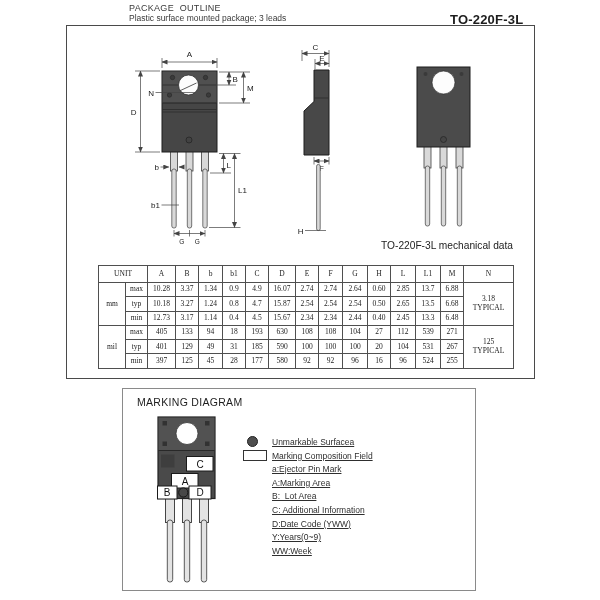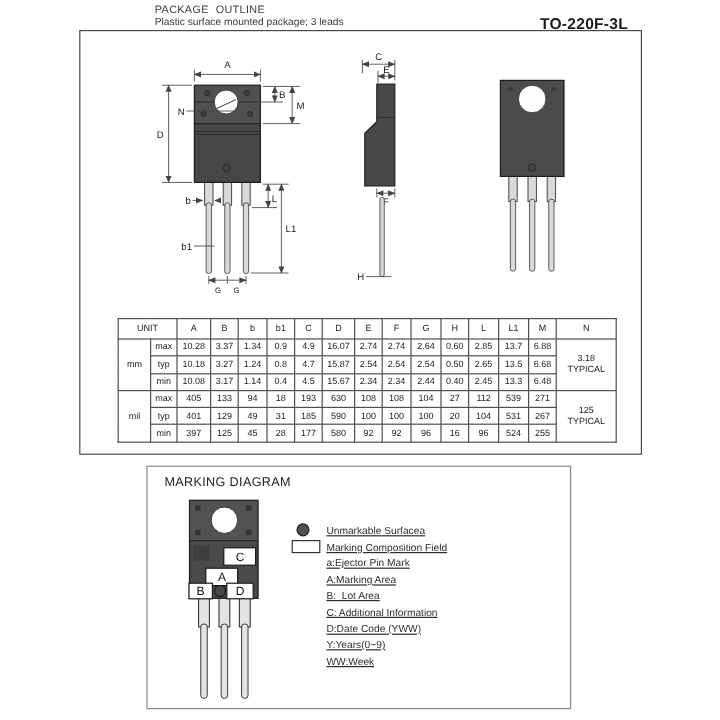--- a/index.html
+++ b/index.html
@@ -23,21 +23,21 @@
   .dlab{font-size:8px;}
   .glab{font-size:6.5px;}
   .dim{stroke:#444;stroke-width:.7;fill:none;}
   .thin{stroke:#2b2b2b;stroke-width:.8;}
   .mlab{font-size:10px;fill:#111;}
 
   #mech-caption{left:363px;top:240px;width:150px;text-align:right;font-size:10.2px;color:#222;}
 
   
   #dim-table-wrap{left:98px;top:265px;}
-  table{border-collapse:collapse;table-layout:fixed;width:415px;border:1.2px solid #3d3d3d;}
+  table{border-collapse:collapse;table-layout:fixed;width:415px;border:1.2px solid #3d3d3d;font-family:Liberation Serif, serif;}
   th,td{border:1px solid #4f4f4f;text-align:center;vertical-align:middle;
     font-size:7.5px;font-weight:normal;color:#222;padding:0;line-height:1.15;}
   thead tr{height:17px;}
   tbody tr{height:14.3px;}
 
   
   #marking-title{left:137px;top:396px;font-size:10.5px;font-weight:normal;color:#1d1d1d;letter-spacing:.3px;}
   .legend-line{left:272px;font-size:8.5px;color:#2e2e2e;white-space:pre;text-decoration:underline;}
   #legend-circle{left:247px;top:436px;width:11px;height:11px;border-radius:50%;
     background:#4f4f4f;border:1.2px solid #222;box-sizing:border-box;}
@@ -163,20 +163,21 @@
         <rect x="457.3" y="166" width="4.4" height="60" rx="2" fill="#d9d9d9" stroke="#3f3f3f" stroke-width=".7"></rect>
       </g>
       <rect x="417" y="67" width="53" height="80" fill="#4b4b4b" stroke="#1c1c1c" stroke-width="1"></rect>
       <circle cx="443.5" cy="82.5" r="11.5" fill="#fdfdfd" stroke="#2a2a2a" stroke-width=".7"></circle>
       <circle cx="425.5" cy="74" r="2" fill="#3a3a3a"></circle>
       <circle cx="461.5" cy="74" r="2" fill="#3a3a3a"></circle>
       <circle cx="443.5" cy="139.5" r="3" fill="#454545" stroke="#262626" stroke-width=".8"></circle>
     </g>
   </svg>
 
+  <div class="abs" id="mech-caption">TO-220F-3L mechanical data</div>
 
   <div class="abs" id="dim-table-wrap">
     <table>
         <colgroup>
           <col style="width: 27px;">
           <col style="width: 22px;">
           <col style="width: 28px;">
           <col style="width: 23px;">
           <col style="width: 24px;">
           <col style="width: 23px;">
@@ -243,21 +244,21 @@
             <td>2.54</td>
             <td>2.54</td>
             <td>2.54</td>
             <td>0.50</td>
             <td>2.65</td>
             <td>13.5</td>
             <td>6.68</td>
           </tr>
           <tr>
             <td>min</td>
-            <td>10.08</td>
+            <td>12.73</td>
             <td>3.17</td>
             <td>1.14</td>
             <td>0.4</td>
             <td>4.5</td>
             <td>15.67</td>
             <td>2.34</td>
             <td>2.34</td>
             <td>2.44</td>
             <td>0.40</td>
             <td>2.45</td>

